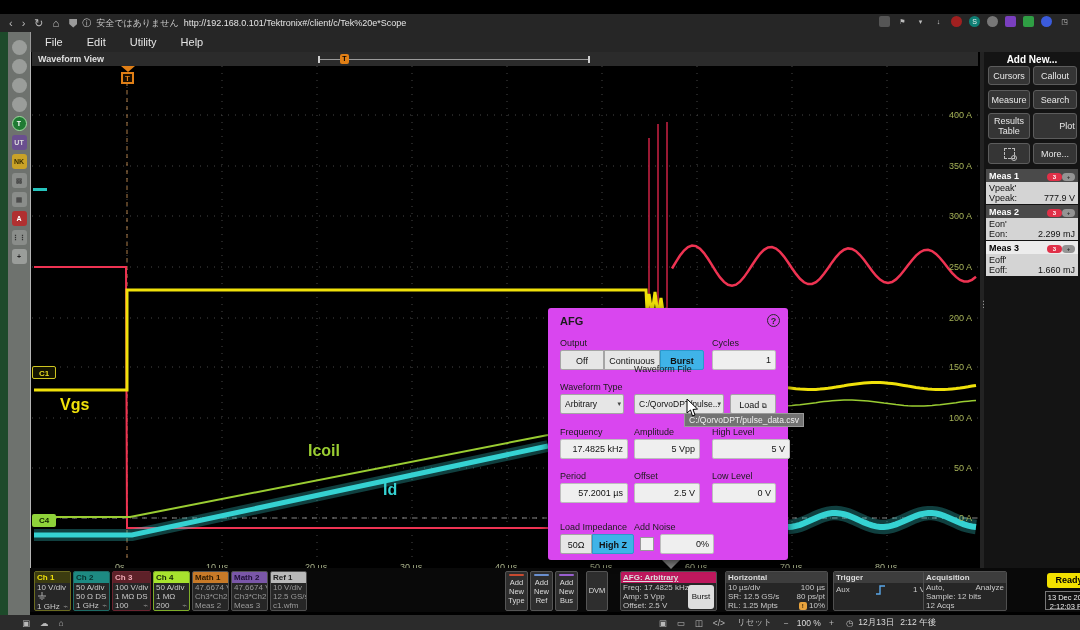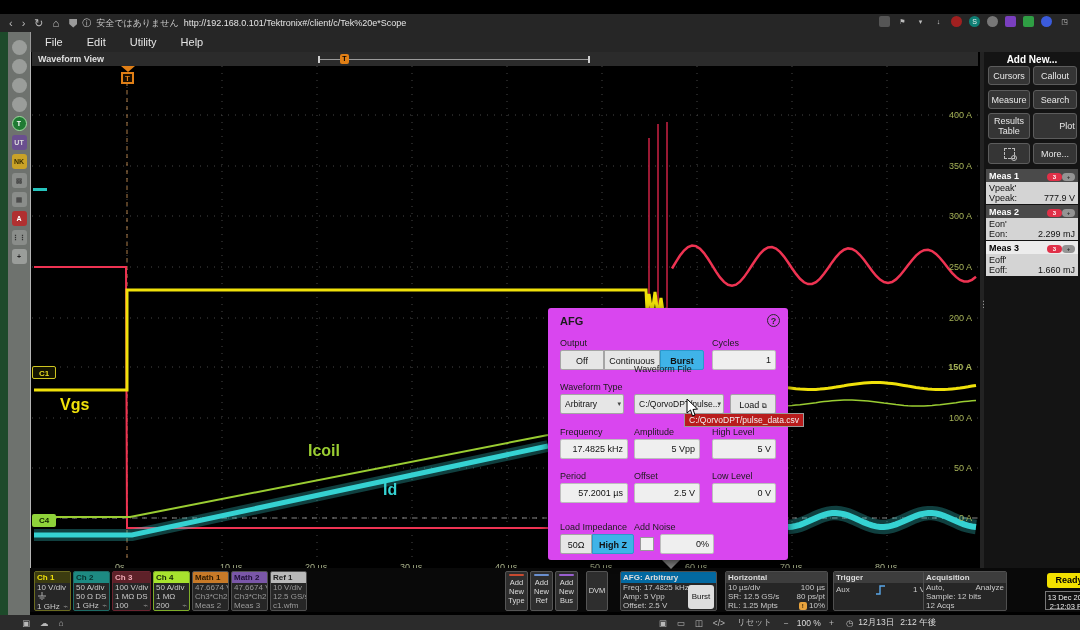--- a/index.html
+++ b/index.html
@@ -59,21 +59,21 @@
   
   .afgdlg{left:548px;top:308px;width:240px;height:252px;background:#d946ef;border-radius:3px;z-index:20;box-shadow:0 3px 10px rgba(0,0,0,.6);}
   .dlbl{position:absolute;color:#1b1b1b;font-size:9px;white-space:nowrap;}
   .dinput{position:absolute;background:#efefef;border:1px solid #bdbdbd;border-radius:2px;color:#111;font-size:9px;text-align:right;padding:0 4px;line-height:18px;height:20px;}
   .dtog{position:absolute;height:20px;font-size:9px;text-align:center;line-height:20px;color:#111;border:1px solid #a5a5a5;}
   .togoff{background:#e6e6e6;}
   .togon{background:#3fb3e8;font-weight:bold;border-color:#2a99cc;}
   .dsel{position:absolute;height:20px;background:#e6e6e6;border:1px solid #a5a5a5;border-radius:2px;color:#111;font-size:8.5px;line-height:18px;padding:0 10px 0 4px;white-space:nowrap;overflow:hidden;}
   .dsel .car{position:absolute;right:2px;top:0;font-size:7px;color:#444;}
   .dlgarrow{left:660px;top:558px;width:0;height:0;border-left:11px solid transparent;border-right:11px solid transparent;border-top:11px solid #868686;z-index:20;}
-  .tooltip{left:684px;top:413px;background:#b91c1c;border:1px solid #9a9a9a;color:#f0f0f0;font-size:8.5px;padding:1px 4px;white-space:nowrap;z-index:30;}
+  .tooltip{left:684px;top:413px;background:#737373;border:1px solid #9a9a9a;color:#f0f0f0;font-size:8.5px;padding:1px 4px;white-space:nowrap;z-index:30;}
   .helpc{position:absolute;right:8px;top:6px;width:13px;height:13px;border:1.5px solid #2a2a2a;border-radius:50%;color:#2a2a2a;font-size:9px;font-weight:bold;text-align:center;line-height:13px;}
   .chk{position:absolute;width:14px;height:14px;background:#f2f2f2;border:1px solid #999;}
 </style>
 </head>
 <body>
 
 <div class="screen">
 
 
   <div class="abs addressbar">
@@ -174,26 +174,26 @@
     <div class="chantag" style="top:300px;border:1.5px solid #cfc520;color:#e8dd20;background:#141400;">C1</div>
     <div class="chantag" style="top:448px;background:#8fd23a;color:#102000;">C4</div>
     <div class="trlabel" style="left:28px;top:330px;color:#f0e10a;">Vgs</div>
     <div class="trlabel" style="left:276px;top:376px;color:#9acd32;">Icoil</div>
     <div class="trlabel" style="left:351px;top:415px;color:#35d2d2;">Id</div>
   <div class="ylab" style="top: 44px;">400 A</div>
       <div class="ylab" style="top: 95px;">350 A</div>
       <div class="ylab" style="top: 145px;">300 A</div>
       <div class="ylab" style="top: 196px;">250 A</div>
       <div class="ylab" style="top: 247px;">200 A</div>
-      <div class="ylab" style="top: 296px; font-weight: bold;">150 A</div>
+      <div class="ylab" style="top: 296px;">150 A</div>
       <div class="ylab" style="top: 347px;">100 A</div>
       <div class="ylab" style="top: 397px;">50 A</div>
       <div class="ylab" style="top: 447px;">0 A</div>
       <div class="xlab" style="left: 83px;">0s</div>
-      <div class="xlab" style="left: 188px;">10 µs</div>
+      <div class="xlab" style="left: 174px;">10 µs</div>
       <div class="xlab" style="left: 273px;">20 µs</div>
       <div class="xlab" style="left: 368px;">30 µs</div>
       <div class="xlab" style="left: 463px;">40 µs</div>
       <div class="xlab" style="left: 558px;">50 µs</div>
       <div class="xlab" style="left: 653px;">60 µs</div>
       <div class="xlab" style="left: 748px;">70 µs</div>
       <div class="xlab" style="left: 843px;">80 µs</div>
     </div>
 
   <div class="abs splitter">
@@ -312,21 +312,21 @@
       <div class="bline" style="color:#9a9a9a;">12.5 GS/s</div>
       <div class="bline" style="color:#9a9a9a;">c1.wfm</div>
     </div>
 
     <div class="addbtn" style="left:475px;"><div class="cl" style="background:#c84a30;"></div><span>Add New Type</span></div>
     <div class="addbtn" style="left:500px;"><div class="cl" style="background:#6a8fd0;"></div><span>Add New Ref</span></div>
     <div class="addbtn" style="left:525px;"><div class="cl" style="background:#9a5fd0;"></div><span>Add New Bus</span></div>
     <div class="addbtn" style="left:556px;width:22px;padding-top:14px;"><span>DVM</span></div>
 
     <div class="badge" style="left:590px;width:97px;">
-      <div class="bhead" style="background:#0369a1;color:#ddd;">AFG: Arbitrary</div>
+      <div class="bhead" style="background:#be185d;color:#ddd;text-decoration:underline;">AFG: Arbitrary</div>
       <div class="bline">Freq: 17.4825 kHz</div>
       <div class="bline">Amp: 5 Vpp</div>
       <div class="bline">Offset: 2.5 V</div>
       <div style="position:absolute;right:2px;top:13px;width:26px;height:24px;background:#dedede;border-radius:3px;color:#111;font-size:8px;text-align:center;line-height:24px;">Burst</div>
     </div>
 
     <div class="badge" style="left:695px;width:103px;">
       <div class="bhead" style="background:#3d3d3d;color:#ddd;">Horizontal</div>
       <div class="bflex">
           <span>10 µs/div</span>
@@ -403,21 +403,21 @@
     <div class="dlbl" style="left:86px;top:56px;">Waveform File</div>
     <div class="dsel" style="left:12px;top:86px;width:64px;"><span>Arbitrary</span><span class="car">▾</span></div>
     <div class="dsel" style="left:86px;top:86px;width:90px;"><span>C:/QorvoDPT/pulse...</span><span class="car">▾</span></div>
     <div class="dtog togoff" style="left:182px;top:86px;width:46px;border-radius:2px;"><span>Load</span> <span style="font-size:7px;">⧉</span></div>
 
     <div class="dlbl" style="left:12px;top:119px;">Frequency</div>
     <div class="dlbl" style="left:86px;top:119px;">Amplitude</div>
     <div class="dlbl" style="left:164px;top:119px;">High Level</div>
     <div class="dinput" style="left:12px;top:131px;width:68px;">17.4825 kHz</div>
     <div class="dinput" style="left:86px;top:131px;width:66px;">5 Vpp</div>
-    <div class="dinput" style="left:164px;top:131px;width:64px;">5 V</div>
+    <div class="dinput" style="left:164px;top:131px;width:78px;">5 V</div>
 
     <div class="dlbl" style="left:12px;top:163px;">Period</div>
     <div class="dlbl" style="left:86px;top:163px;">Offset</div>
     <div class="dlbl" style="left:164px;top:163px;">Low Level</div>
     <div class="dinput" style="left:12px;top:175px;width:68px;">57.2001 µs</div>
     <div class="dinput" style="left:86px;top:175px;width:66px;">2.5 V</div>
     <div class="dinput" style="left:164px;top:175px;width:64px;">0 V</div>
 
     <div class="dlbl" style="left:12px;top:214px;">Load Impedance</div>
     <div class="dlbl" style="left:86px;top:214px;">Add Noise</div>

